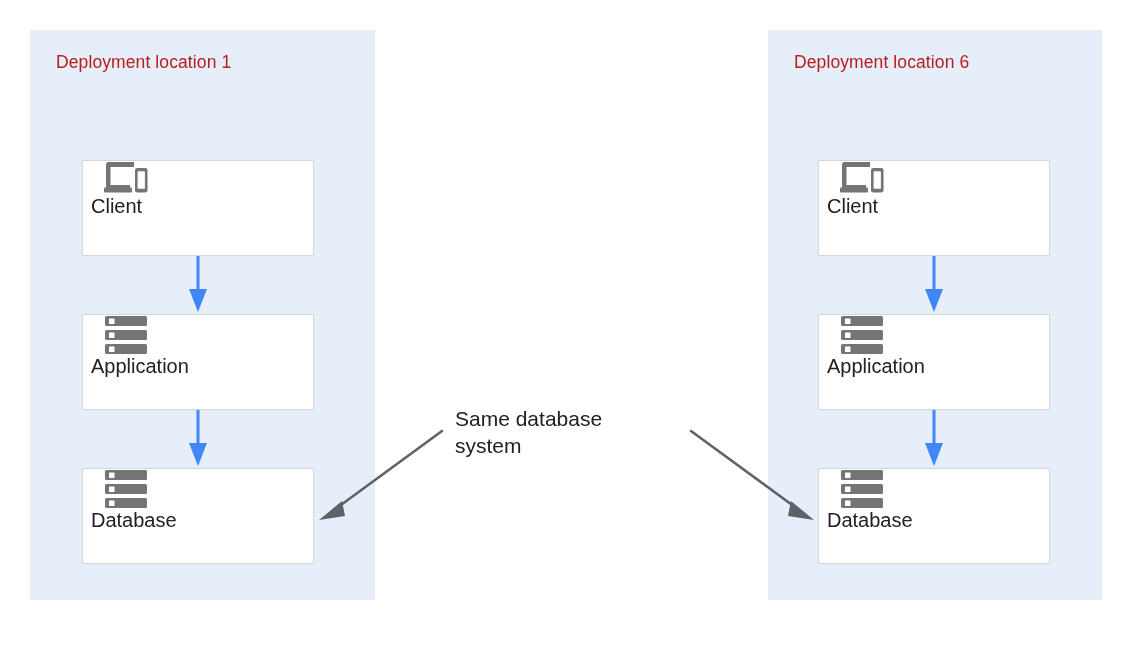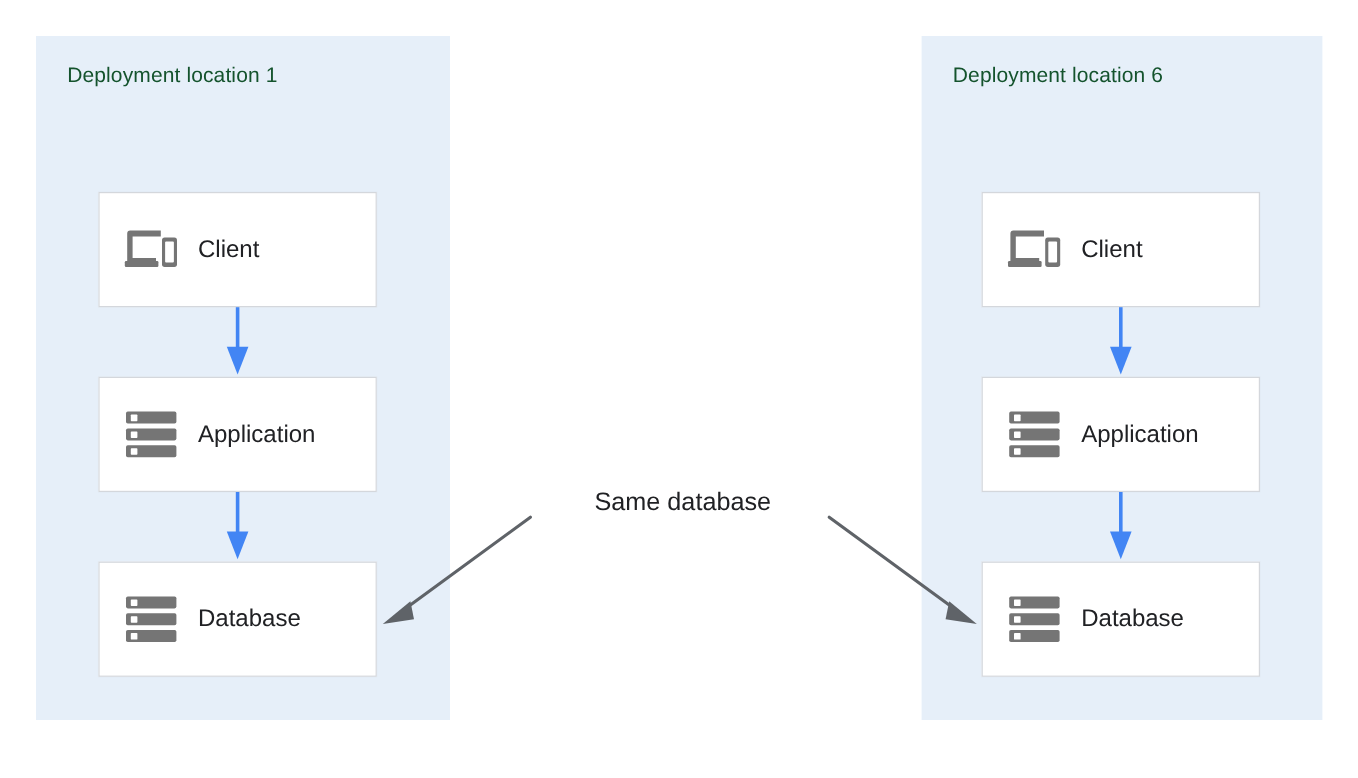--- a/index.html
+++ b/index.html
@@ -31,34 +31,35 @@
     box-sizing: border-box;
   }
   .zone.left  { left: 30px;  top: 30px; width: 345px; height: 570px; }
   .zone.right { left: 768px; top: 30px; width: 334px; height: 570px; }
 
   .zone-label {
     position: absolute;
     left: 26px;
     top: 22px;
     font-size: 17.5px;
-    color: #14532d;
+    color: #b91c1c;
     letter-spacing: 0.1px;
     white-space: nowrap;
   }
 
   
   .node {
     position: absolute;
     box-sizing: border-box;
     background: #ffffff;
     border: 1px solid #d4d7dc;
     display: flex;
-    align-items: center;
+    align-items: flex-start;
     box-shadow: 0 0 0 0.5px rgba(0,0,0,0.02);
+    flex-direction: column;
   }
   .node .icon-wrap {
     width: 62px;
     min-width: 62px;
     display: flex;
     align-items: center;
     justify-content: center;
     margin-left: 12px;
   }
   .node .node-label {
@@ -79,21 +80,20 @@
 
   
   .flow-arrow { position: absolute; }
 
   
   .callout-text {
     position: absolute;
     left: 455px;
     top: 405px;
     width: 228px;
-    text-align: center;
     font-size: 21px;
     line-height: 27px;
     color: #202124;
   }
   .callout-line { position: absolute; }
 
   svg { display: block; overflow: visible; }
 </style>
 </head>
 <body>
@@ -211,20 +211,21 @@
   </div>
   <div class="flow-arrow" style="left:918px; top:410px;">
     <svg width="32" height="58" viewBox="0 0 32 58">
       <line x1="16" y1="0" x2="16" y2="38" stroke="#4285f4" stroke-width="3"></line>
       <path d="M16 56 L7 33 L25 33 Z" fill="#4285f4"></path>
     </svg>
   </div>
 
   <div class="callout-text">
     <div>Same database</div>
+    <div>system</div>
   </div>
 
   <div class="callout-line" style="left:310px; top:428px;">
     <svg width="135" height="95" viewBox="0 0 135 95">
       <line x1="132" y1="3" x2="24" y2="82" stroke="#5f6368" stroke-width="2.6" stroke-linecap="round"></line>
       <path d="M9 92 L32 73 L35 88 Z" fill="#5f6368"></path>
     </svg>
   </div>
 
   <div class="callout-line" style="left:688px; top:428px;">

